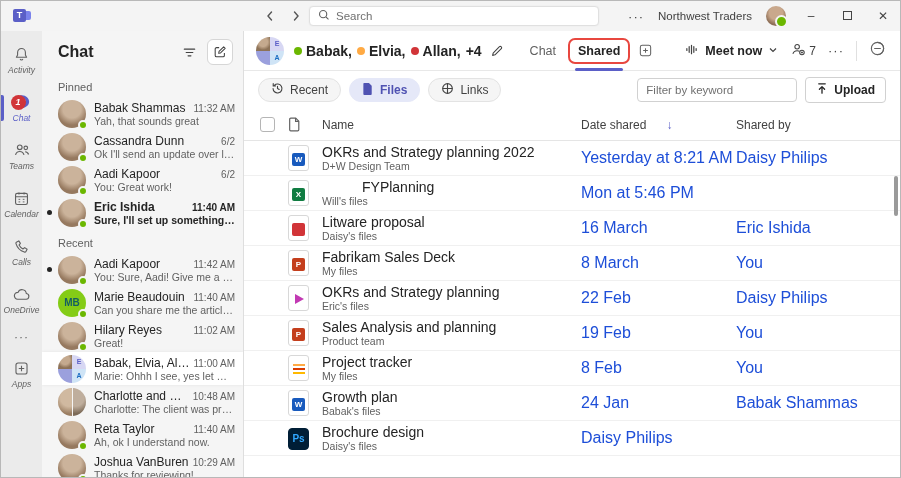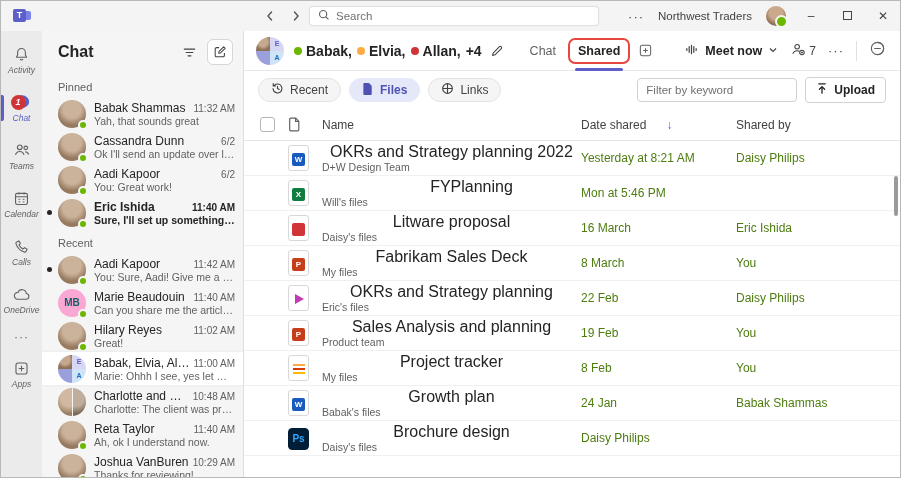--- a/index.html
+++ b/index.html
@@ -50,21 +50,21 @@
   .unread-dot { display:none; position:absolute; left:5px; top:14px; width:5px; height:5px; border-radius:50%; background:#242424; }
   .chat-item[data-unread="1"] .unread-dot { display:block; }
   .avatar { width:28px; height:28px; border-radius:50%; position:relative; flex:none; }
   .av-photo,.av-initials,.av-group,.av-split { display:none; width:28px; height:28px; border-radius:50%; overflow:hidden; }
   .chat-item[data-avatar="photo"] .av-photo { display:block; }
   .chat-item[data-avatar="initials"] .av-initials { display:flex; }
   .chat-item[data-avatar="group"] .av-group { display:grid; }
   .chat-item[data-avatar="split"] .av-split { display:flex; }
   .av-photo { background:radial-gradient(circle at 50% 32%, #cbb39b 0 38%, #96795f 68%); }
   .av-initials { align-items:center; justify-content:center; font-size:10px; font-weight:bold; }
-  .chat-item[data-color="teal"] .av-initials { background:#f9a8d4; color:#155e63; }
+  .chat-item[data-color="teal"] .av-initials { background:#84cc16; color:#155e63; }
   .av-group { grid-template-columns:14px 14px; grid-template-rows:14px 14px; }
   .av-group i { font-style:normal; font-size:7px; font-weight:bold; display:flex; align-items:center; justify-content:center; }
   .av-group .q1 { background:radial-gradient(circle at 50% 35%, #c4a98e 0 40%, #8d7257 70%); }
   .av-group .q2 { background:#d7d7f3; color:#5b5fc7; }
   .av-group .q3 { background:#9ba0dd; }
   .av-group .q4 { background:#cfe4f6; color:#1b6ec2; }
   .av-split i { flex:1; }
   .av-split i:first-child { background:radial-gradient(circle at 80% 35%, #d0b9a0 0 40%, #9a7d61 75%); border-right:1px solid #f5f5f5; }
   .av-split i:last-child { background:radial-gradient(circle at 20% 35%, #bfae9d 0 40%, #7c6a57 75%); }
   .status-badge { display:none; position:absolute; right:-2px; bottom:-2px; width:10px; height:10px; border-radius:50%; border:2px solid #f5f5f5; }
@@ -134,23 +134,23 @@
   .frow[data-kind="powerpoint"] .fbadge { display:block; background:#c43e1c; }
   .frow[data-kind="powerpoint"] .fbadge::after { content:"P"; }
   .fplay { display:none; position:absolute; left:6px; top:8px; width:0; height:0; border-left:9px solid #c239b3; border-top:5px solid transparent; border-bottom:5px solid transparent; }
   .frow[data-kind="video"] .fplay { display:block; }
   .fbars { display:none; position:absolute; left:4px; top:8px; width:12px; height:10px;
     background:linear-gradient(#ffaa44 0 2px, transparent 2px 4px, #d83b01 4px 6px, transparent 6px 8px, #ffb900 8px 10px); }
   .frow[data-kind="lists"] .fbars { display:block; }
   .frow[data-kind="photoshop"] .ficon { background:#001e36; border-color:#001e36; height:22px; margin-top:2px; border-radius:4px; }
   .fps { display:none; position:absolute; inset:0; color:#31a8ff; font-style:normal; font-size:10px; font-weight:bold; text-align:center; line-height:20px; }
   .frow[data-kind="photoshop"] .fps { display:block; }
-  .fname { font-size:16px; color:#242424; white-space:nowrap; overflow:hidden; text-overflow:ellipsis;text-align:center; }
+  .fname { font-size:14px; color:#242424; white-space:nowrap; overflow:hidden; text-overflow:ellipsis; }
   .floc { font-size:10.5px; color:#616161; }
-  .fdate, .fby { font-size:12px; color:#4d7c0f; }
+  .fdate, .fby { font-size:16px; color:#1d4ed8; }
   .scroll-thumb { position:absolute; right:2px; top:145px; width:4px; height:40px; background:#9a9a9a; border-radius:2px; cursor:pointer; }
 </style>
 </head>
 <body>
 
 <div class="window">
 
   <div class="titlebar">
     <div class="tb-logo">
         <span class="lg1">T</span>

